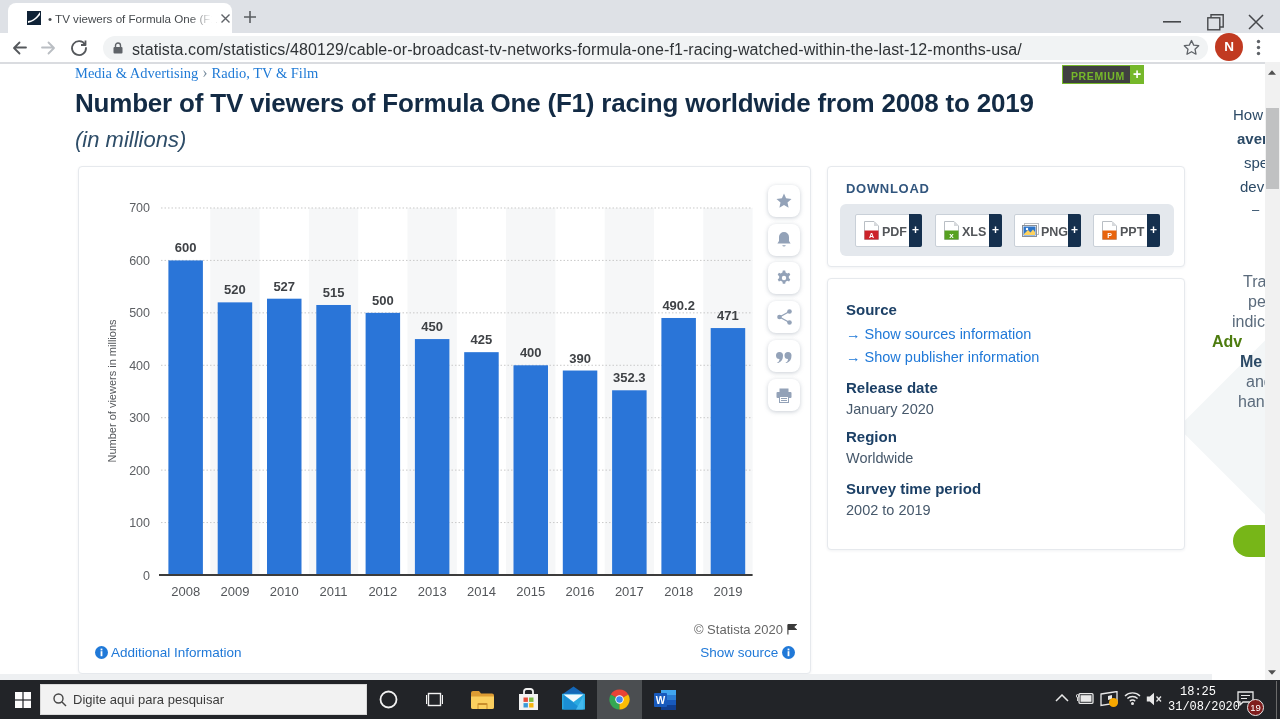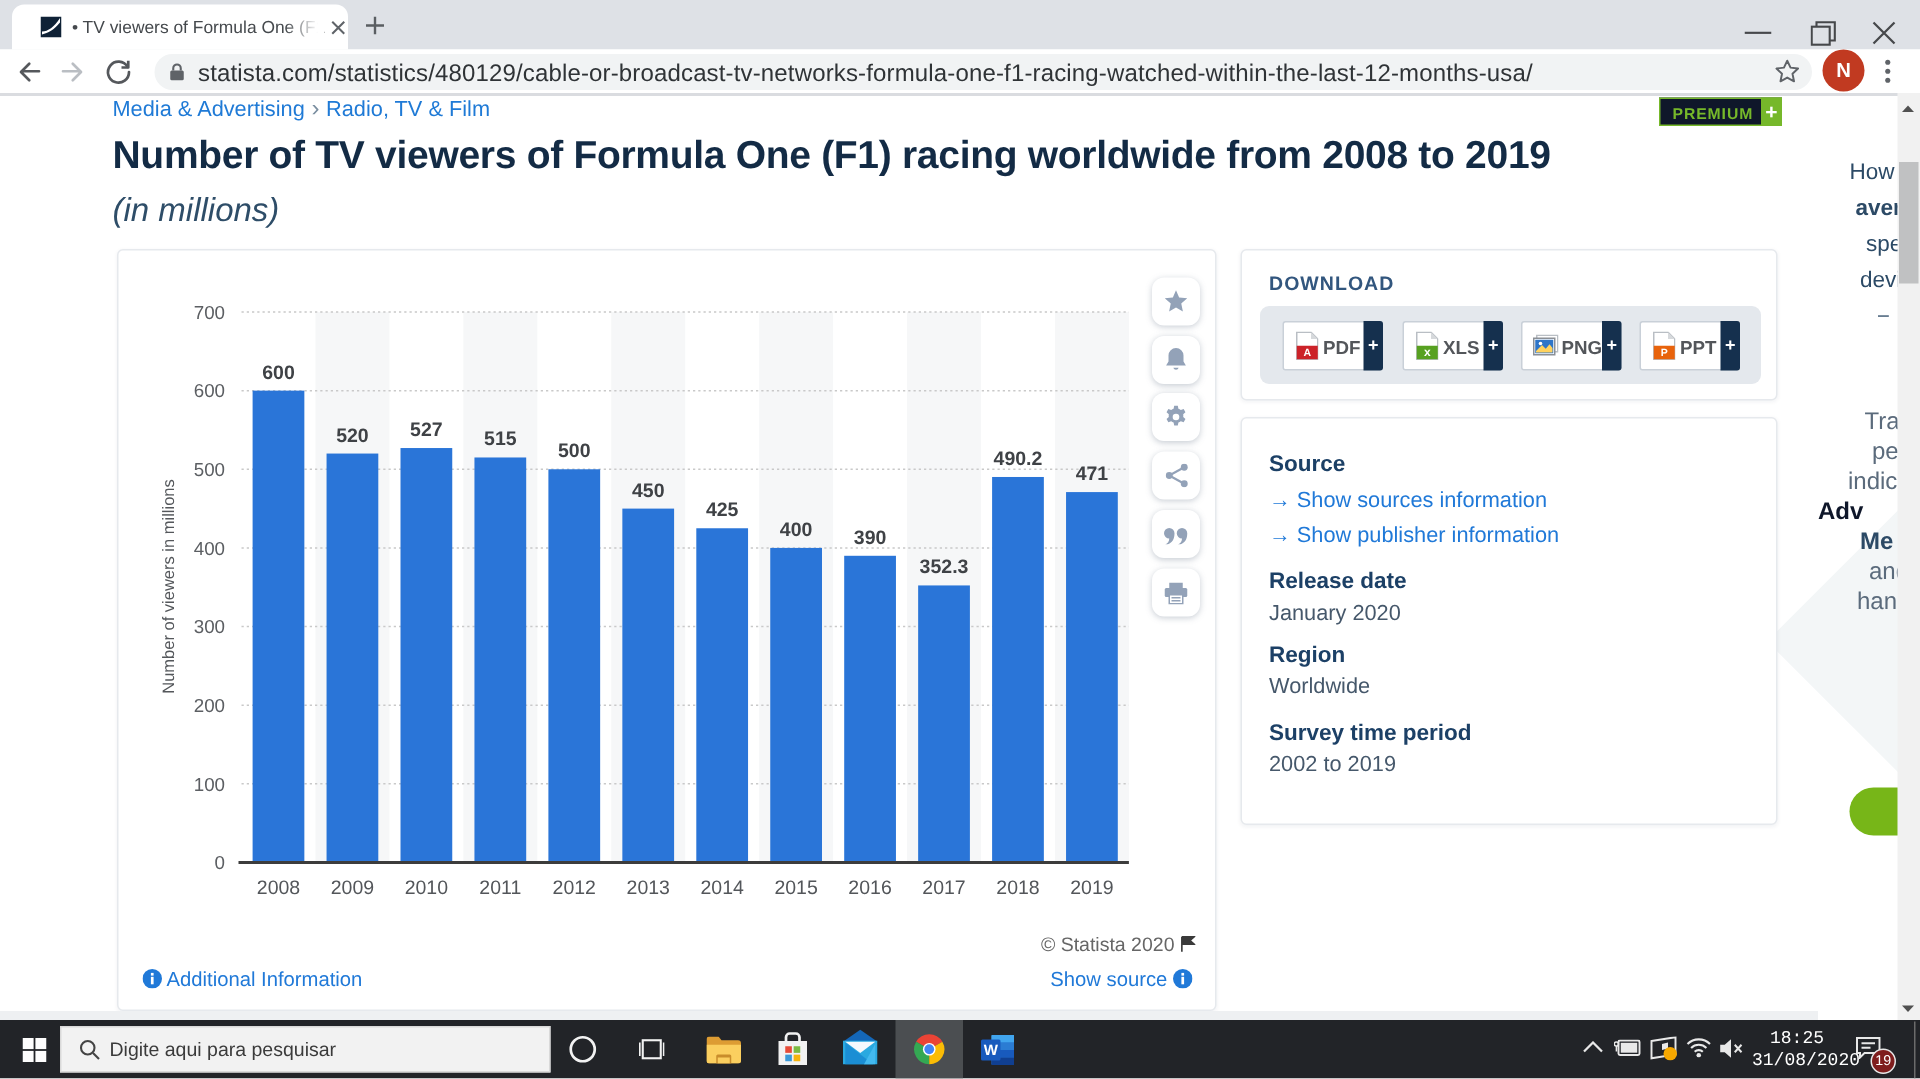--- a/index.html
+++ b/index.html
@@ -14,22 +14,22 @@
 #tabfade { left:182px; top:9px; width:26px; height:16px; background:linear-gradient(to right, rgba(255,255,255,0), #fff 85%); }
 #newtab { left:244px; top:11px; width:12px; height:12px; }
 #toolbar { left:0; top:33px; width:1280px; height:29px; background:#fff; }
 #chromeborder { left:0; top:62px; width:1280px; height:2px; background:#dadce0; }
 #pill { left:103px; top:3px; width:1105px; height:24px; background:#f1f3f4; border-radius:12px; }
 #urltext { left:132px; top:8px; font-size:16px; color:#2f3336; letter-spacing:0.1px; }
 
 
 #page { left:0; top:64px; width:1265px; height:616px; background:#fff; }
 .crumb { font-size:14.5px; color:#1f7ad6; }
-#breadcrumbs { left:75px; top:0px; }
-#premium { left:1106px; top:1px; width:82px; height:19px; border:1px solid #76b82a; background:#0f172a; }
+#breadcrumbs { left:75px; top:0px;font-family:Liberation Serif, serif; }
+#premium { left:1062px; top:1px; width:82px; height:19px; border:1px solid #76b82a; background:#404040; }
 #premium span { position:absolute; left:8px; top:4px; font-size:10.5px; font-weight:bold; letter-spacing:0.6px; color:#76b82a; }
 #premium .plus { position:absolute; right:-1px; top:-1px; width:14px; height:19px; background:#76b82a; color:#fff; font-weight:bold; font-size:14px; text-align:center; line-height:19px; }
 #h1 { left:75px; top:24px; font-size:26px; font-weight:bold; color:#132b45; letter-spacing:-0.2px; }
 #h2 { left:75px; top:63px; font-size:22px; font-style:italic; color:#2e4d68; }
 
 .card { background:#fff; border:1px solid #e6e9ed; border-radius:4px; box-shadow:0 1px 3px rgba(25,40,60,0.06); }
 #chartcard { left:78px; top:102px; width:733px; height:508px; }
 #dlcard { left:827px; top:102px; width:358px; height:101px; }
 #srccard { left:827px; top:214px; width:358px; height:272px; }
 
@@ -313,21 +313,21 @@
   </div>
 
   <div class="tz1" style="left:1233px; top:42px;">How m</div>
   <div class="tz1" style="left:1237px; top:66px; font-weight:bold;">avera</div>
   <div class="tz1" style="left:1244px; top:90px;">spen</div>
   <div class="tz1" style="left:1240px; top:114px;">devic</div>
   <div class="tz1" style="left:1252px; top:138px; font-size:13px;">–</div>
   <div class="tz2" style="left:1243px; top:209px;">Tra</div>
   <div class="tz2" style="left:1248px; top:229px;">pe</div>
   <div class="tz2" style="left:1232px; top:249px;">indica</div>
-  <div class="tz2" style="left:1212px; top:269px; font-weight:bold; color:#0f172a;">Adv</div>
+  <div class="tz2" style="left:1212px; top:269px; font-weight:bold; color:#4d7c0f;">Adv</div>
   <div class="tz2" style="left:1240px; top:289px; font-weight:bold; color:#2c4a66;">Me</div>
   <div class="tz2" style="left:1246px; top:309px;">and</div>
   <div class="tz2" style="left:1238px; top:329px;">hand</div>
   <div class="abs" id="greenpill"></div>
   <div class="abs" id="bottomstrip"></div>
 </div>
 
 <div class="abs" id="sbar">
   <svg class="abs" style="left:3px; top:8px;" width="8" height="5" viewBox="0 0 9 5">
       <path d="M0 5 L4.5 0 L9 5 Z" fill="#505050"></path>

